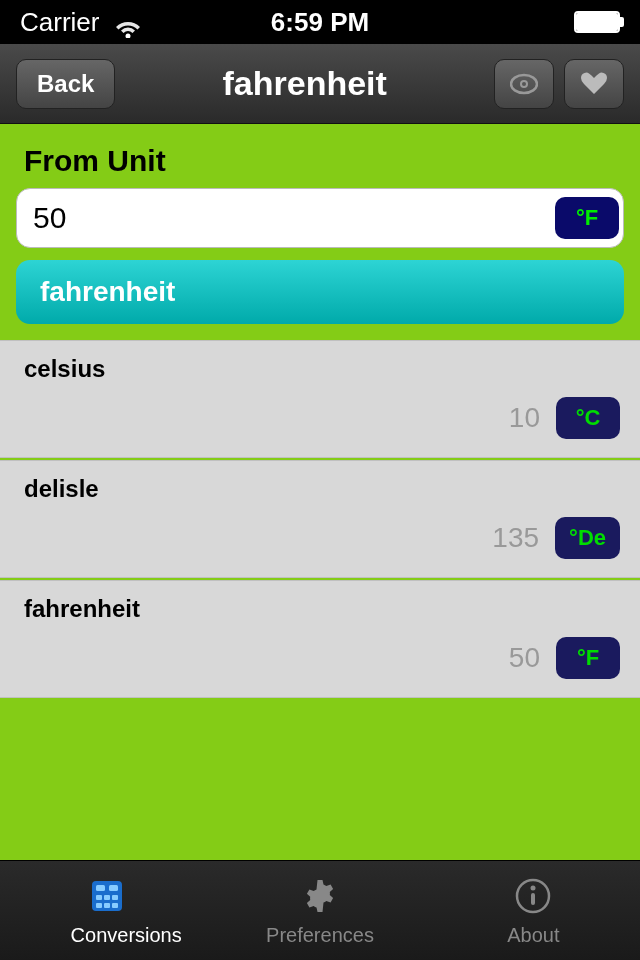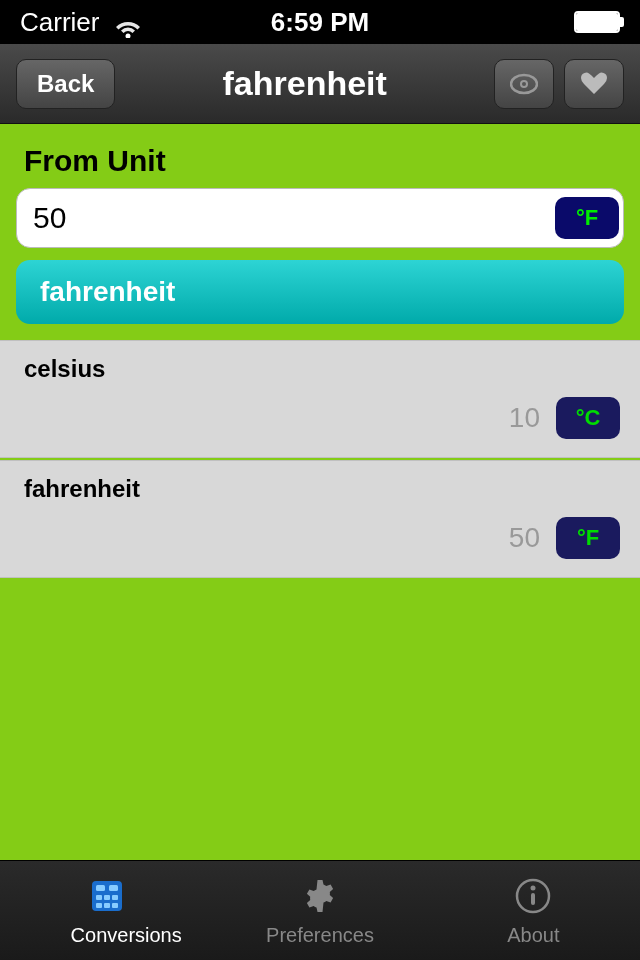--- a/index.html
+++ b/index.html
@@ -256,20 +256,27 @@
   </div>
 
   <div class="conversion-group">
     <div class="conversion-name">celsius</div>
     <div class="conversion-value-row">
       <span class="conversion-number">10</span>
       <div class="unit-badge">°C</div>
     </div>
   </div>
 
+  <div class="conversion-group">
+    <div class="conversion-name">delisle</div>
+    <div class="conversion-value-row">
+      <span class="conversion-number">135</span>
+      <div class="unit-badge">°De</div>
+    </div>
+  </div>
 
   <div class="conversion-group">
     <div class="conversion-name">fahrenheit</div>
     <div class="conversion-value-row">
       <span class="conversion-number">50</span>
       <div class="unit-badge">°F</div>
     </div>
   </div>
 
 

